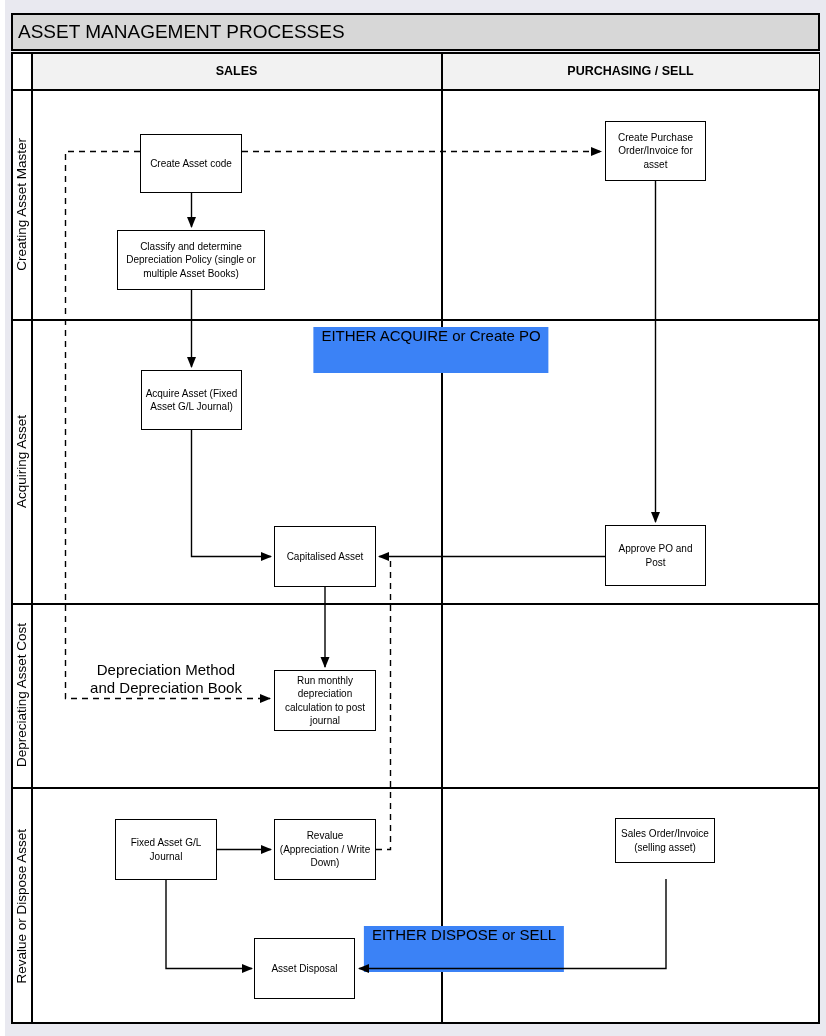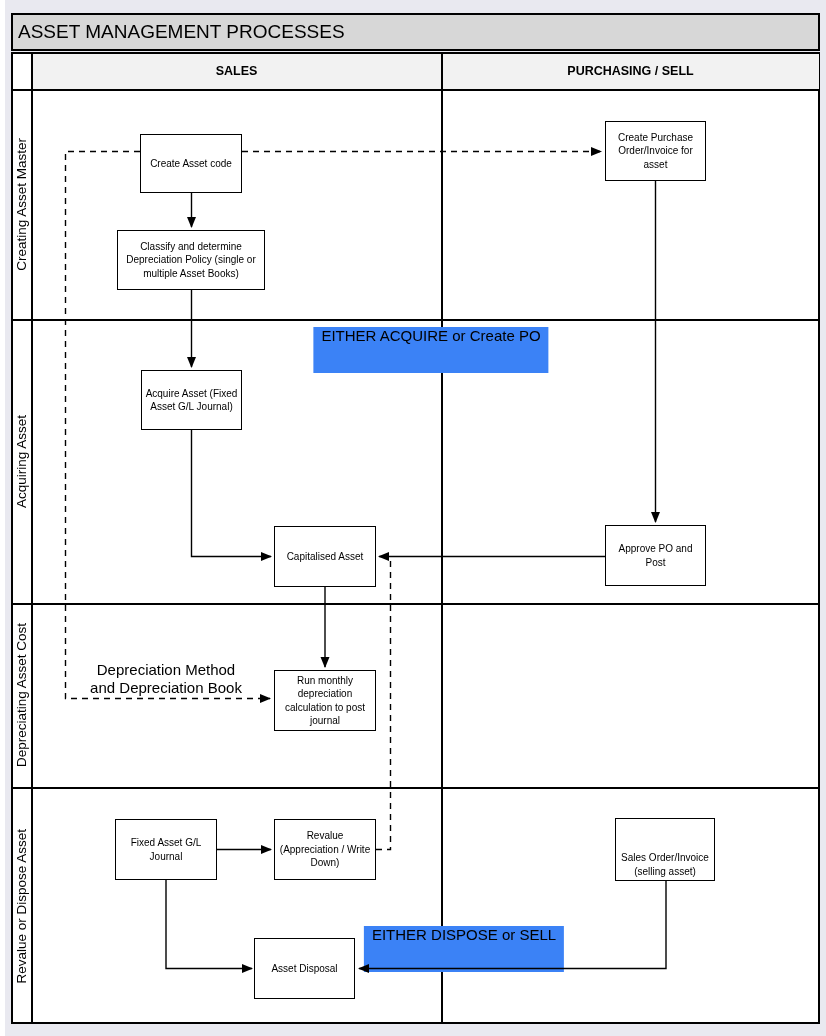--- a/index.html
+++ b/index.html
@@ -44,21 +44,21 @@
   .n-create-asset-code{left:140px;top:122px;width:102px;height:59px;margin-top:12px;}
   .n-classify{left:117px;top:230px;width:148px;height:60px;justify-content:center;}
   .n-create-po{left:605px;top:121px;width:101px;height:60px;}
   .n-acquire{left:141px;top:370px;width:101px;height:60px;}
   .n-capitalised{left:274px;top:526px;width:102px;height:61px;}
   .n-approve-po{left:605px;top:525px;width:101px;height:61px;}
   .n-run-depr{left:274px;top:670px;width:102px;height:61px;}
   .n-fixed-gl{left:115px;top:819px;width:102px;height:61px;}
   .n-revalue{left:274px;top:819px;width:102px;height:61px;}
   .n-disposal{left:254px;top:938px;width:101px;height:61px;}
-  .n-sales{left:615px;top:818px;width:100px;height:63px;align-items:flex-end;}
+  .n-sales{left:615px;top:818px;width:100px;height:45px;}
   .note{position:absolute;font-size:15px;}
   .note-gap{
     background:#3b82f6;padding:0 8px;white-space:nowrap;
     display:flex;align-items:flex-start;justify-content:center;
     transform:translateX(-50%);height:46px;
   }
   .note-dep{
     transform:translateX(-50%);text-align:center;line-height:17.5px;white-space:nowrap;
   }
 </style>

